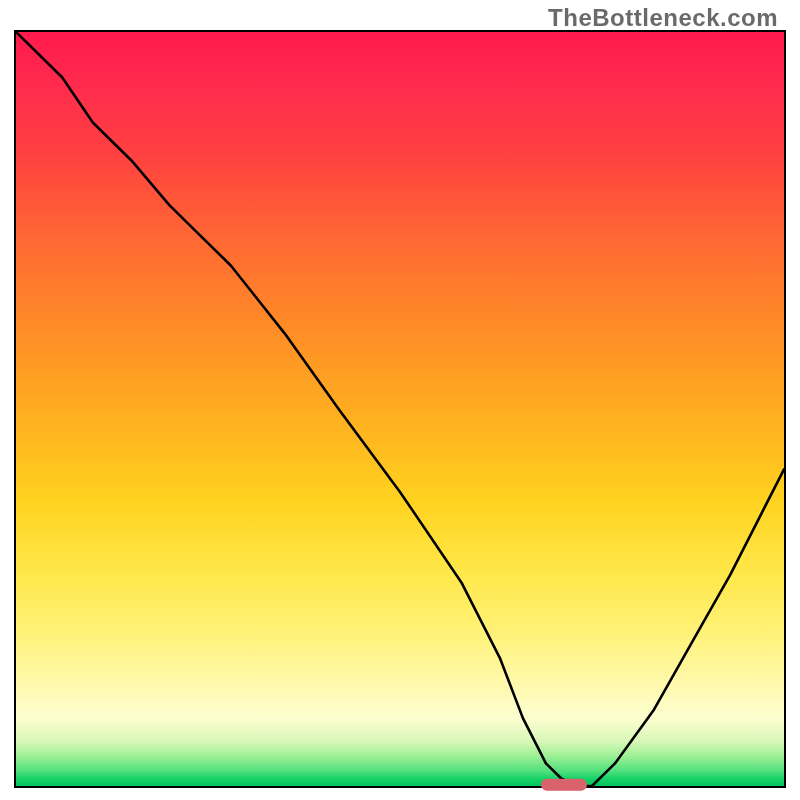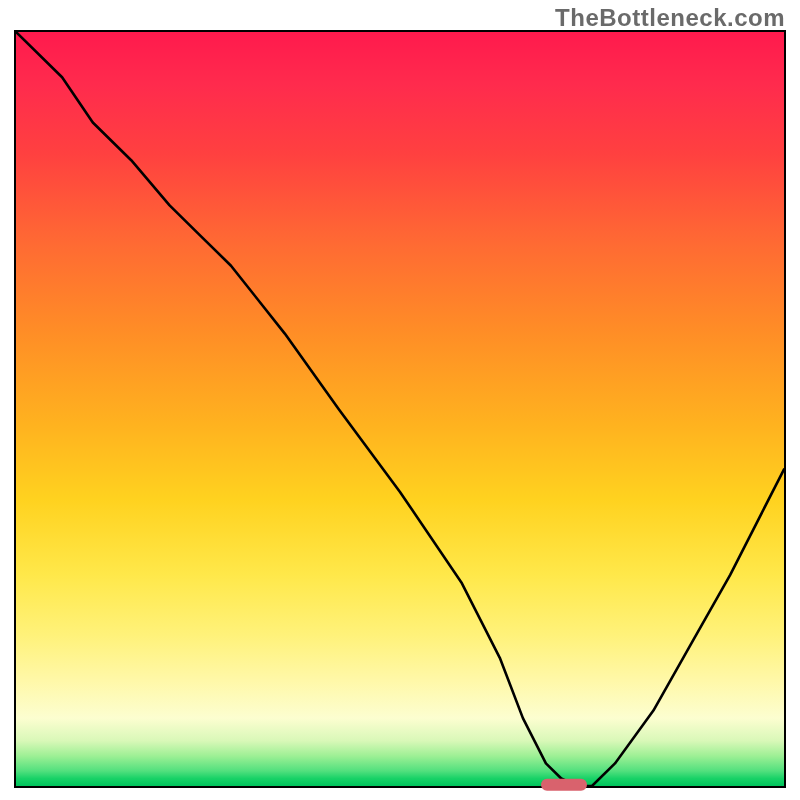--- a/index.html
+++ b/index.html
@@ -39,21 +39,21 @@
       #d9f8b8 94%,
       #9ef095 96%,
       #52e07e 98%,
       #18d267 99%,
       #00c45c 100%
     );
   }
   .attribution {
     position: absolute;
     top: 4px;
-    right: 15px;
+    right: 22px;
     font-size: 24px;
     font-weight: 600;
     color: #6a6a6a;
     letter-spacing: 0.5px;
     white-space: nowrap;
   }
   svg.curve {
     position: absolute;
     inset: 0;
     width: 100%;

